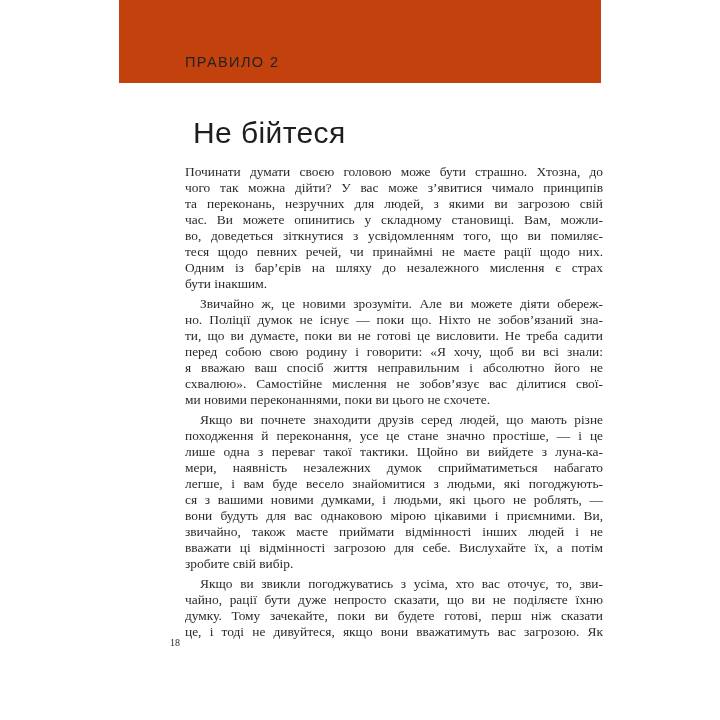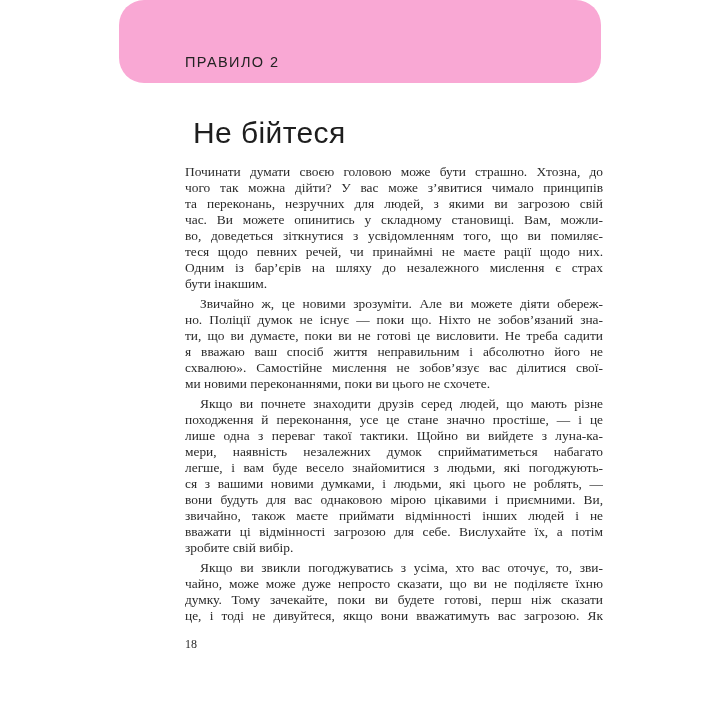--- a/index.html
+++ b/index.html
@@ -61,71 +61,72 @@
     text-align: justify;
     text-align-last: justify;
     white-space: normal;
     height: 16px;
     overflow: visible;
   }
   .line.endline { text-align-last: left; }
   .line.firstline { text-indent: 15px; }
   .page-number {
     position: absolute;
-    left: 185px;
+    left: 170px;
     top: 637px;
-    font-size: 12px;
+    font-size: 10px;
     color: #2a2a2a;
   }
 </style>
 </head>
 <body>
 
 <div class="page" style="background: rgb(255, 255, 255);">
 
-  <div class="chapter-bar" style="background: #f9a8d4; border-radius: 25px;">
+  <div class="chapter-bar" style="background: #c2410c;">
     <div class="kicker">ПРАВИЛО 2</div>
   </div>
 
   <h1 class="title" style="color: rgb(30, 30, 30);">Не бійтеся</h1>
 
   <div class="body-text" style="color: rgb(42, 42, 42);">
       <div class="para">
         <div class="line">Починати думати своєю головою може бути страшно. Хтозна, до</div>
         <div class="line">чого так можна дійти? У вас може з’явитися чимало принципів</div>
         <div class="line">та переконань, незручних для людей, з якими ви загрозою свій</div>
         <div class="line">час. Ви можете опинитись у складному становищі. Вам, можли-</div>
         <div class="line">во, доведеться зіткнутися з усвідомленням того, що ви помиляє-</div>
         <div class="line">теся щодо певних речей, чи принаймні не маєте рації щодо них.</div>
         <div class="line">Одним із бар’єрів на шляху до незалежного мислення є страх</div>
         <div class="line endline">бути інакшим.</div>
       </div>
       <div class="para spaced">
         <div class="line firstline">Звичайно ж, це новими зрозуміти. Але ви можете діяти обереж-</div>
         <div class="line">но. Поліції думок не існує — поки що. Ніхто не зобов’язаний зна-</div>
         <div class="line">ти, що ви думаєте, поки ви не готові це висловити. Не треба садити</div>
+        <div class="line">перед собою свою родину і говорити: «Я хочу, щоб ви всі знали:</div>
         <div class="line">я вважаю ваш спосіб життя неправильним і абсолютно його не</div>
         <div class="line">схвалюю». Самостійне мислення не зобов’язує вас ділитися свої-</div>
         <div class="line endline">ми новими переконаннями, поки ви цього не схочете.</div>
       </div>
       <div class="para spaced">
         <div class="line firstline">Якщо ви почнете знаходити друзів серед людей, що мають різне</div>
         <div class="line">походження й переконання, усе це стане значно простіше, — і це</div>
         <div class="line">лише одна з переваг такої тактики. Щойно ви вийдете з луна-ка-</div>
         <div class="line">мери, наявність незалежних думок сприйматиметься набагато</div>
         <div class="line">легше, і вам буде весело знайомитися з людьми, які погоджують-</div>
         <div class="line">ся з вашими новими думками, і людьми, які цього не роблять, —</div>
         <div class="line">вони будуть для вас однаковою мірою цікавими і приємними. Ви,</div>
         <div class="line">звичайно, також маєте приймати відмінності інших людей і не</div>
         <div class="line">вважати ці відмінності загрозою для себе. Вислухайте їх, а потім</div>
         <div class="line endline">зробите свій вибір.</div>
       </div>
       <div class="para spaced">
         <div class="line firstline">Якщо ви звикли погоджуватись з усіма, хто вас оточує, то, зви-</div>
-        <div class="line">чайно, може може дуже непросто сказати, що ви не поділяєте їхню</div>
+        <div class="line">чайно, рації бути дуже непросто сказати, що ви не поділяєте їхню</div>
         <div class="line">думку. Тому зачекайте, поки ви будете готові, перш ніж сказати</div>
         <div class="line">це, і тоді не дивуйтеся, якщо вони вважатимуть вас загрозою. Як</div>
       </div>
     </div>
 
   <div class="page-number">18</div>
 
 </div>
 
 </body></html>

